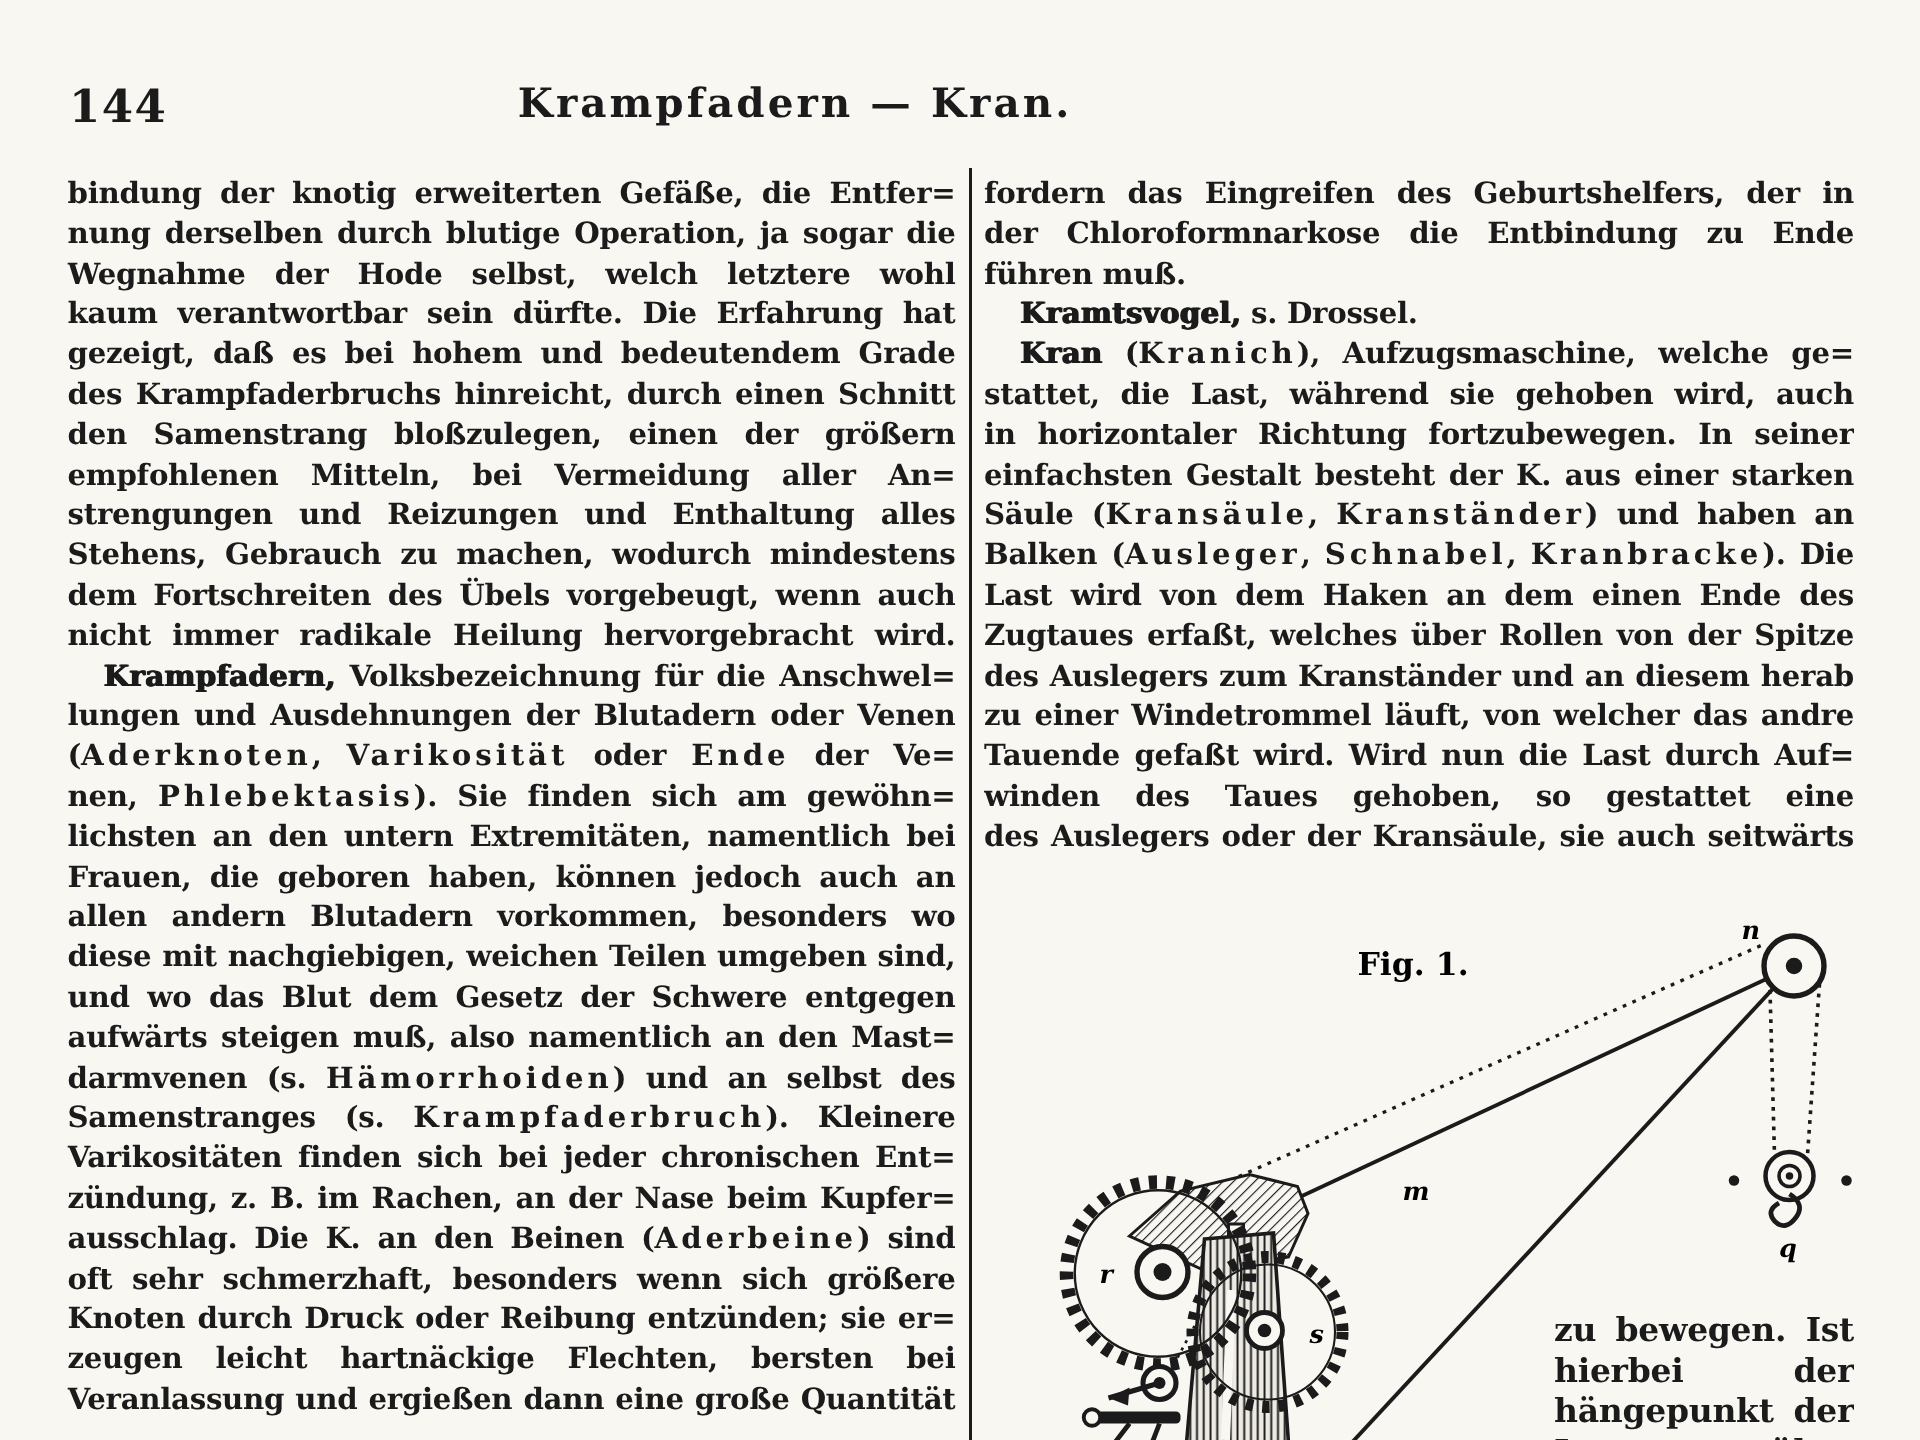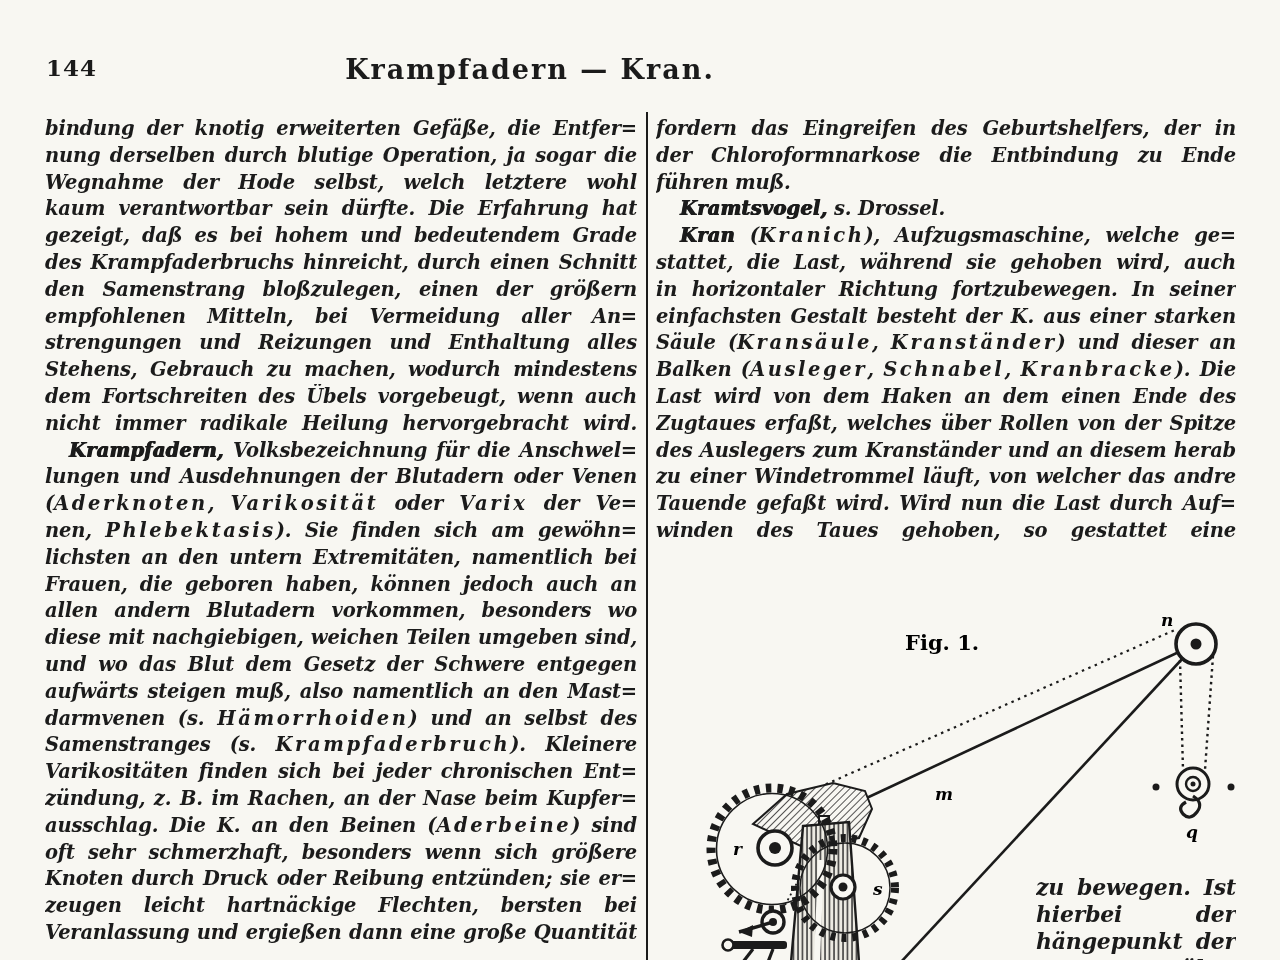--- a/index.html
+++ b/index.html
@@ -6,33 +6,33 @@
   html,body{ margin:0; padding:0; }
   body{
     width:1280px; height:960px; position:relative; overflow:hidden;
     background:var(--paper);
     color:var(--ink);
     font-family:"DejaVu Serif","Liberation Serif",serif;
   }
   
   .pageno{
     position:absolute; left:46px; top:54px;
-    font-size:23px; font-weight:bold; letter-spacing:1px;
+    font-size:30px; font-weight:bold; letter-spacing:1px;
   }
   .runhead{
     position:absolute; left:0; top:54px; width:1060px;
     text-align:center; font-size:27px; font-weight:bold; letter-spacing:2px;
   }
   
   .divider{
     position:absolute; left:646px; top:112px; width:2px; height:848px;
     background:var(--ink);
   }
   
-  .col{ position:absolute; overflow:hidden;font-style:italic; }
+  .col{ position:absolute; overflow:hidden; }
   .col-left{ left:45px; top:116px; width:592px; height:844px; }
   .col-right{ left:656px; top:116px; width:580px; height:486px; }
   .side{ left:1036px; top:874px; width:200px; height:86px; }
   .tl{
     height:26.8px; line-height:26.8px; font-size:19.5px; font-weight:bold;
     letter-spacing:-0.2px; overflow:hidden;
     text-align:justify; text-align-last:justify;
   }
   .side .tl{ height:27px; line-height:27px; font-size:22px; }
   .tl.ind{ padding-left:24px; }
@@ -61,21 +61,21 @@
     <div class="tl"><span>gezeigt, daß es bei hohem und bedeutendem Grade</span></div>
     <div class="tl"><span>des Krampfaderbruchs hinreicht, durch einen Schnitt</span></div>
     <div class="tl"><span>den Samenstrang bloßzulegen, einen der größern</span></div>
     <div class="tl"><span>empfohlenen Mitteln, bei Vermeidung aller An=</span></div>
     <div class="tl"><span>strengungen und Reizungen und Enthaltung alles</span></div>
     <div class="tl"><span>Stehens, Gebrauch zu machen, wodurch mindestens</span></div>
     <div class="tl"><span>dem Fortschreiten des Übels vorgebeugt, wenn auch</span></div>
     <div class="tl"><span>nicht immer radikale Heilung hervorgebracht wird.</span></div>
     <div class="tl ind"><span class="hw">Krampfadern,</span><span> Volksbezeichnung für die Anschwel=</span></div>
     <div class="tl"><span>lungen und Ausdehnungen der Blutadern oder Venen</span></div>
-    <div class="tl"><span>(</span><span class="sp">Aderknoten</span><span>, </span><span class="sp">Varikosität</span><span> oder </span><span class="sp">Varix</span><span> der Ve=</span></div>
+    <div class="tl"><span>(</span><span class="sp">Aderknoten</span><span>, </span><span class="sp">Varikosität</span><span> oder </span><span class="sp">Ende</span><span> der Ve=</span></div>
     <div class="tl"><span>nen, </span><span class="sp">Phlebektasis</span><span>).  Sie finden sich am gewöhn=</span></div>
     <div class="tl"><span>lichsten an den untern Extremitäten, namentlich bei</span></div>
     <div class="tl"><span>Frauen, die geboren haben, können jedoch auch an</span></div>
     <div class="tl"><span>allen andern Blutadern vorkommen, besonders wo</span></div>
     <div class="tl"><span>diese mit nachgiebigen, weichen Teilen umgeben sind,</span></div>
     <div class="tl"><span>und wo das Blut dem Gesetz der Schwere entgegen</span></div>
     <div class="tl"><span>aufwärts steigen muß, also namentlich an den Mast=</span></div>
     <div class="tl"><span>darmvenen (s. </span><span class="sp">Hämorrhoiden</span><span>) und an selbst des</span></div>
     <div class="tl"><span>Samenstranges (s. </span><span class="sp">Krampfaderbruch</span><span>).  Kleinere</span></div>
     <div class="tl"><span>Varikositäten finden sich bei jeder chronischen Ent=</span></div>
@@ -88,28 +88,29 @@
   </div>
 <div class="col col-right">
     <div class="tl"><span>fordern das Eingreifen des Geburtshelfers, der in</span></div>
     <div class="tl"><span>der Chloroformnarkose die Entbindung zu Ende</span></div>
     <div class="tl nj"><span>führen muß.</span></div>
     <div class="tl ind nj"><span class="hw">Kramtsvogel,</span><span> s. Drossel.</span></div>
     <div class="tl ind"><span class="hw">Kran</span><span> (</span><span class="sp">Kranich</span><span>), Aufzugsmaschine, welche ge=</span></div>
     <div class="tl"><span>stattet, die Last, während sie gehoben wird, auch noch</span></div>
     <div class="tl"><span>in horizontaler Richtung fortzubewegen.  In seiner</span></div>
     <div class="tl"><span>einfachsten Gestalt besteht der K. aus einer starken</span></div>
-    <div class="tl"><span>Säule (</span><span class="sp">Kransäule</span><span>, </span><span class="sp">Kranständer</span><span>) und dieser an</span></div>
+    <div class="tl"><span>Säule (</span><span class="sp">Kransäule</span><span>, </span><span class="sp">Kranständer</span><span>) und haben an</span></div>
     <div class="tl"><span>Balken (</span><span class="sp">Ausleger</span><span>, </span><span class="sp">Schnabel</span><span>, </span><span class="sp">Kranbracke</span><span>).  Die</span></div>
     <div class="tl"><span>Last wird von dem Haken an dem einen Ende des</span></div>
     <div class="tl"><span>Zugtaues erfaßt, welches über Rollen von der Spitze</span></div>
     <div class="tl"><span>des Auslegers zum Kranständer und an diesem herab</span></div>
     <div class="tl"><span>zu einer Windetrommel läuft, von welcher das andre</span></div>
     <div class="tl"><span>Tauende gefaßt wird.  Wird nun die Last durch Auf=</span></div>
     <div class="tl"><span>winden des Taues gehoben, so gestattet eine Drehung</span></div>
+    <div class="tl"><span>des Auslegers oder der Kransäule, sie auch seitwärts</span></div>
   </div>
 <div class="col side">
     <div class="tl"><span>zu bewegen.  Ist</span></div>
     <div class="tl"><span>hierbei der Auf=</span></div>
     <div class="tl"><span>hängepunkt der</span></div>
     <div class="tl"><span>Last genau über dem</span></div>
   </div>
 
 <div class="figure">
   <svg width="582" height="350" viewBox="0 0 582 350">

